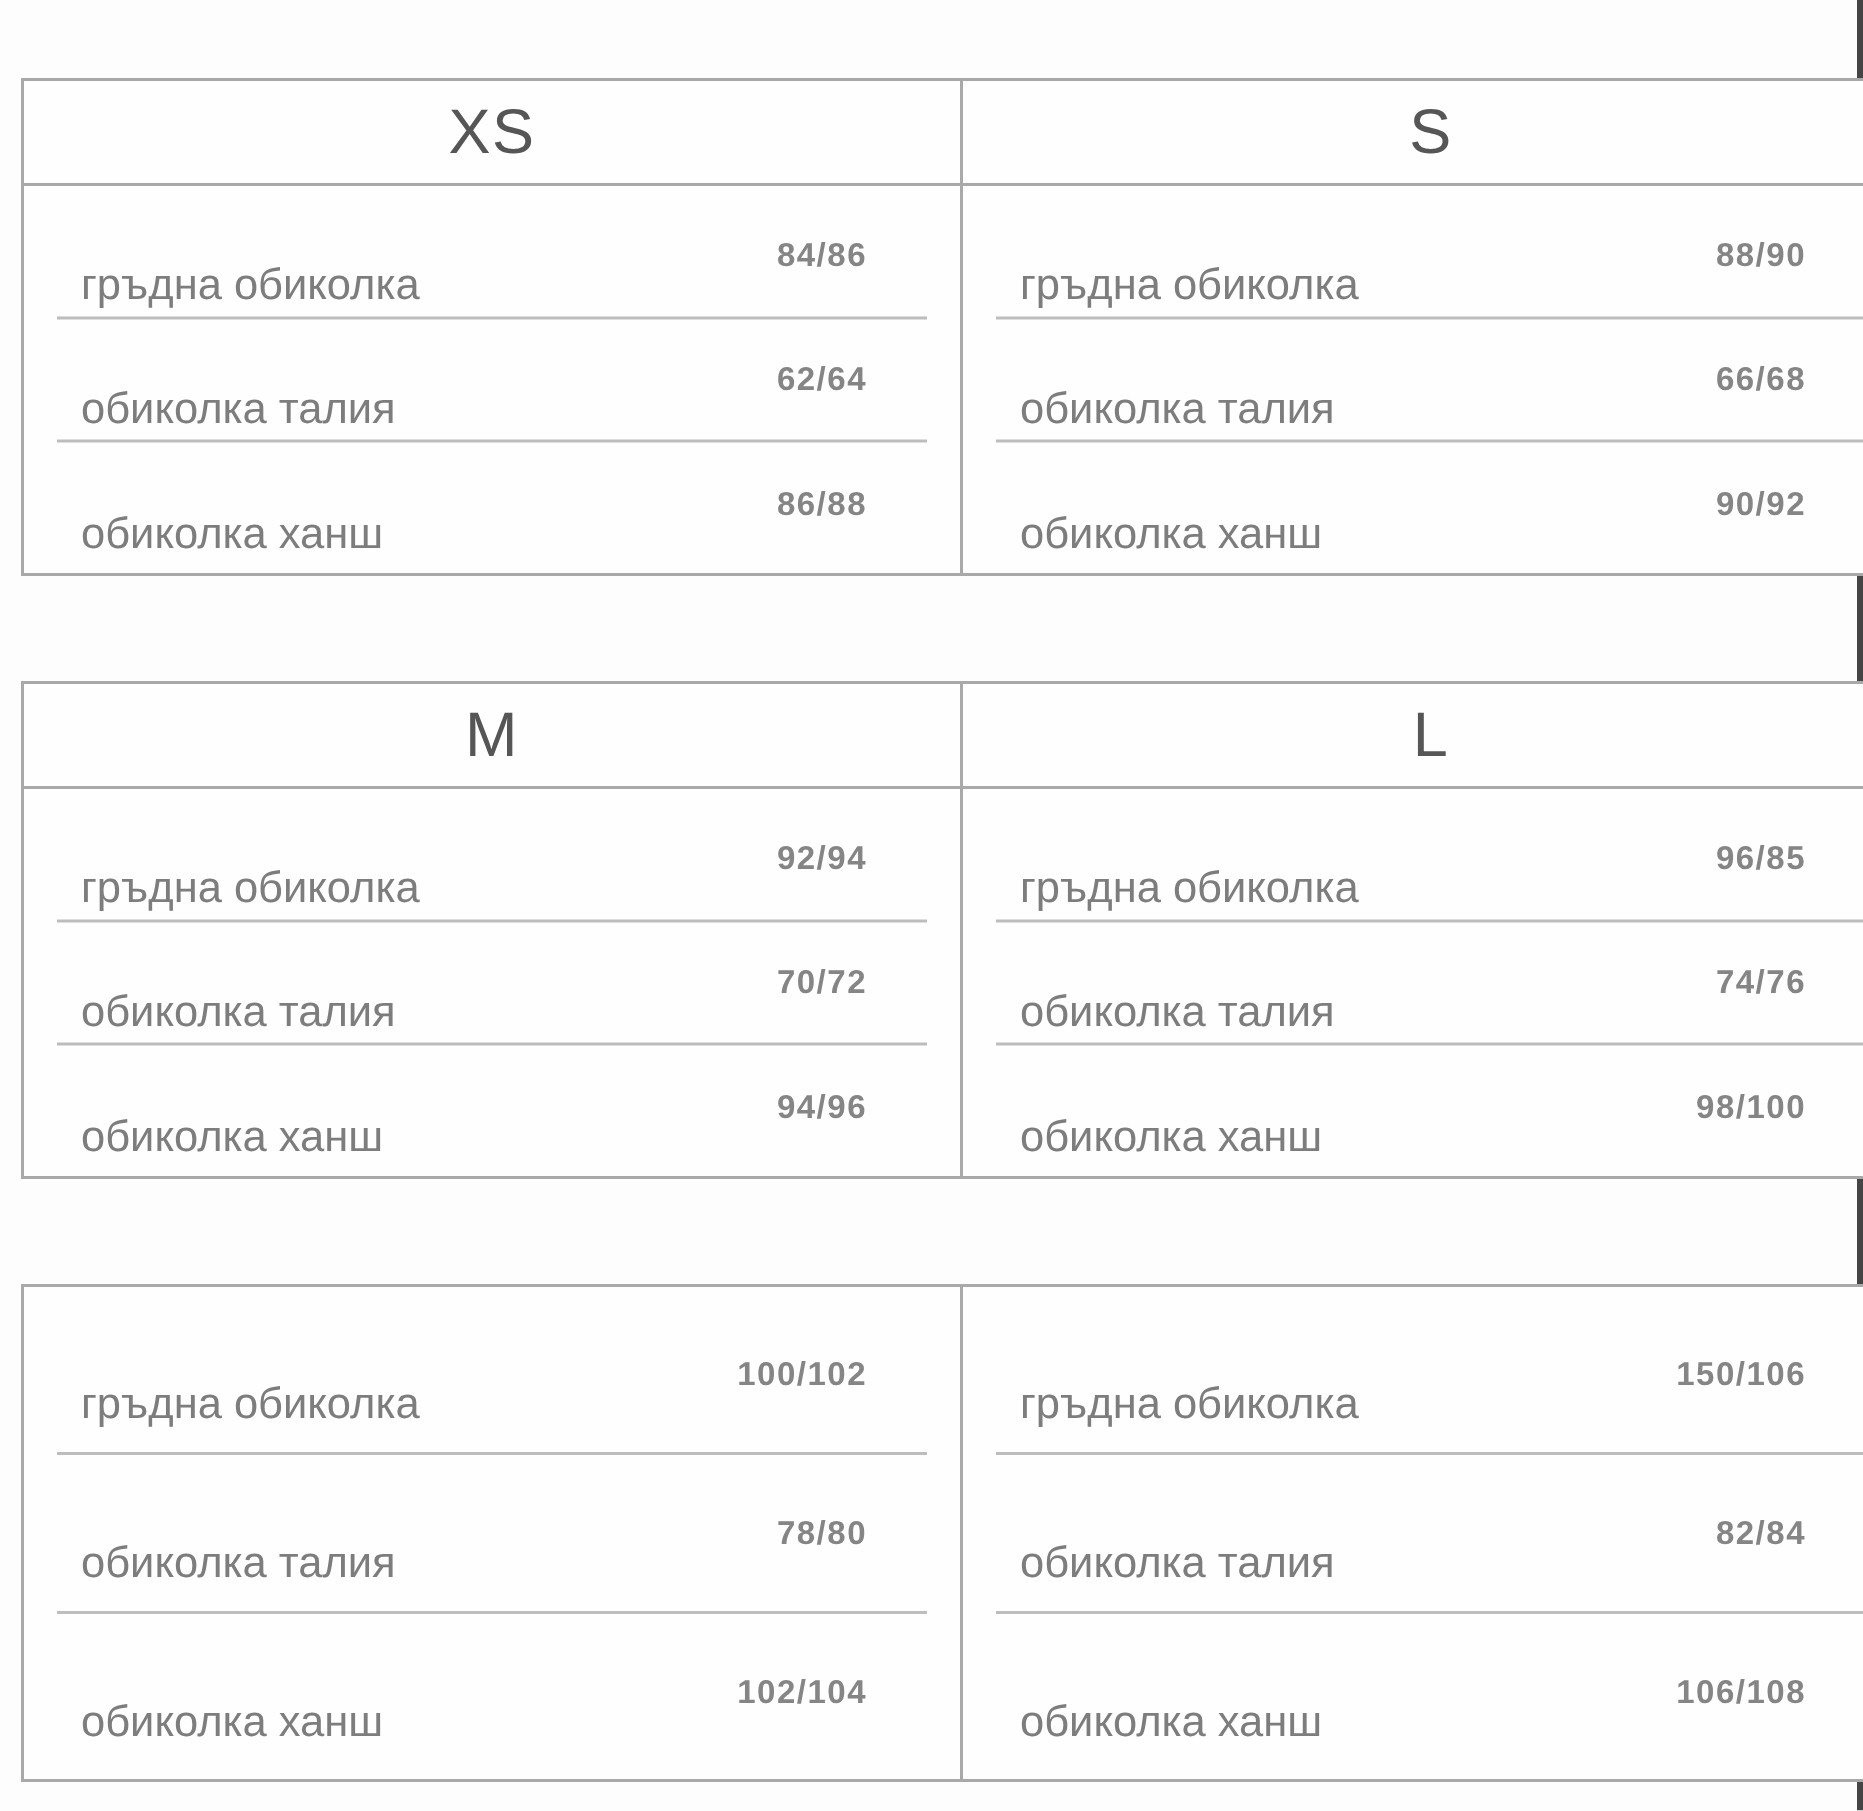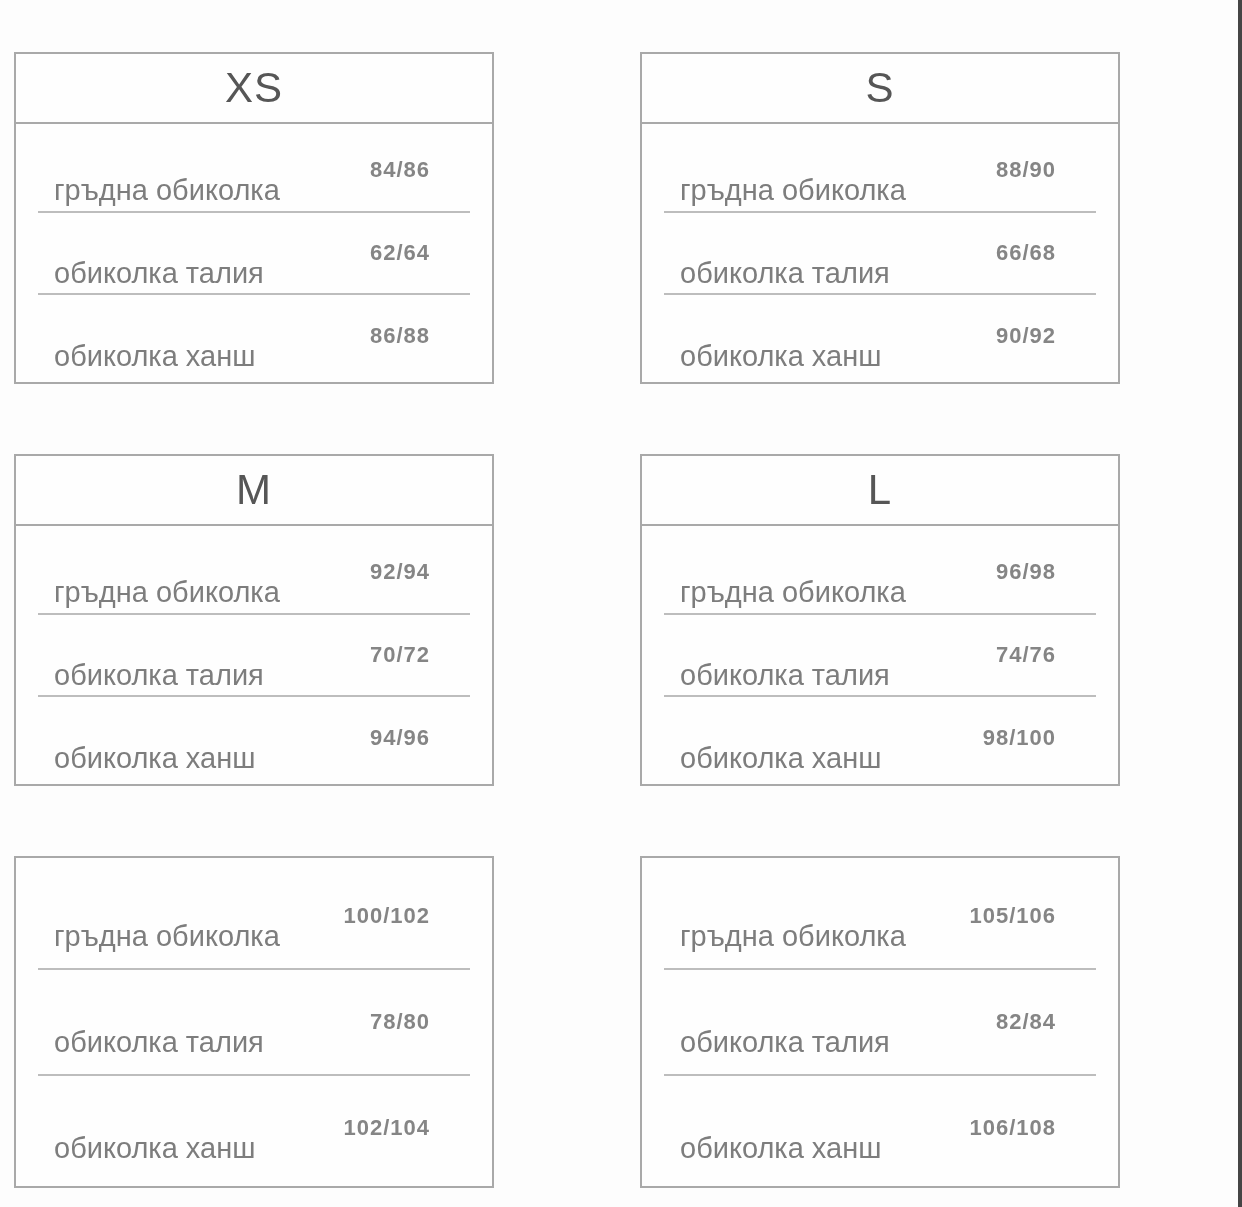--- a/index.html
+++ b/index.html
@@ -27,21 +27,21 @@
     left: 14px;
     top: 52px;
     width: 1202px;
     display: grid;
     grid-template-columns: 576px 576px;
     column-gap: 50px;
     row-gap: 70px;
   }
 
   .size-card {
-    width: 480px;
+    width: 628px;
     height: 332px;
     background: #fefefe;
     border: 2px solid #a9a9a9;
     display: flex;
     flex-direction: column;
   }
 
   .size-card-header {
     height: 70px;
     flex: 0 0 70px;
@@ -169,21 +169,21 @@
     </div>
   </div>
 
   <div class="size-card">
     <div class="size-card-header">
       <span class="size-title">L</span>
     </div>
     <div class="size-card-body">
       <div class="measurement-row">
         <span class="measurement-label">гръдна обиколка</span>
-        <span class="measurement-value">96/98</span>
+        <span class="measurement-value">96/85</span>
       </div>
       <hr class="row-divider">
       <div class="measurement-row">
         <span class="measurement-label">обиколка талия</span>
         <span class="measurement-value">74/76</span>
       </div>
       <hr class="row-divider">
       <div class="measurement-row">
         <span class="measurement-label">обиколка ханш</span>
         <span class="measurement-value">98/100</span>
@@ -207,21 +207,21 @@
         <span class="measurement-label">обиколка ханш</span>
         <span class="measurement-value">102/104</span>
       </div>
     </div>
   </div>
 
   <div class="size-card">
     <div class="size-card-body">
       <div class="measurement-row">
         <span class="measurement-label">гръдна обиколка</span>
-        <span class="measurement-value">105/106</span>
+        <span class="measurement-value">150/106</span>
       </div>
       <hr class="row-divider">
       <div class="measurement-row">
         <span class="measurement-label">обиколка талия</span>
         <span class="measurement-value">82/84</span>
       </div>
       <hr class="row-divider">
       <div class="measurement-row">
         <span class="measurement-label">обиколка ханш</span>
         <span class="measurement-value">106/108</span>

